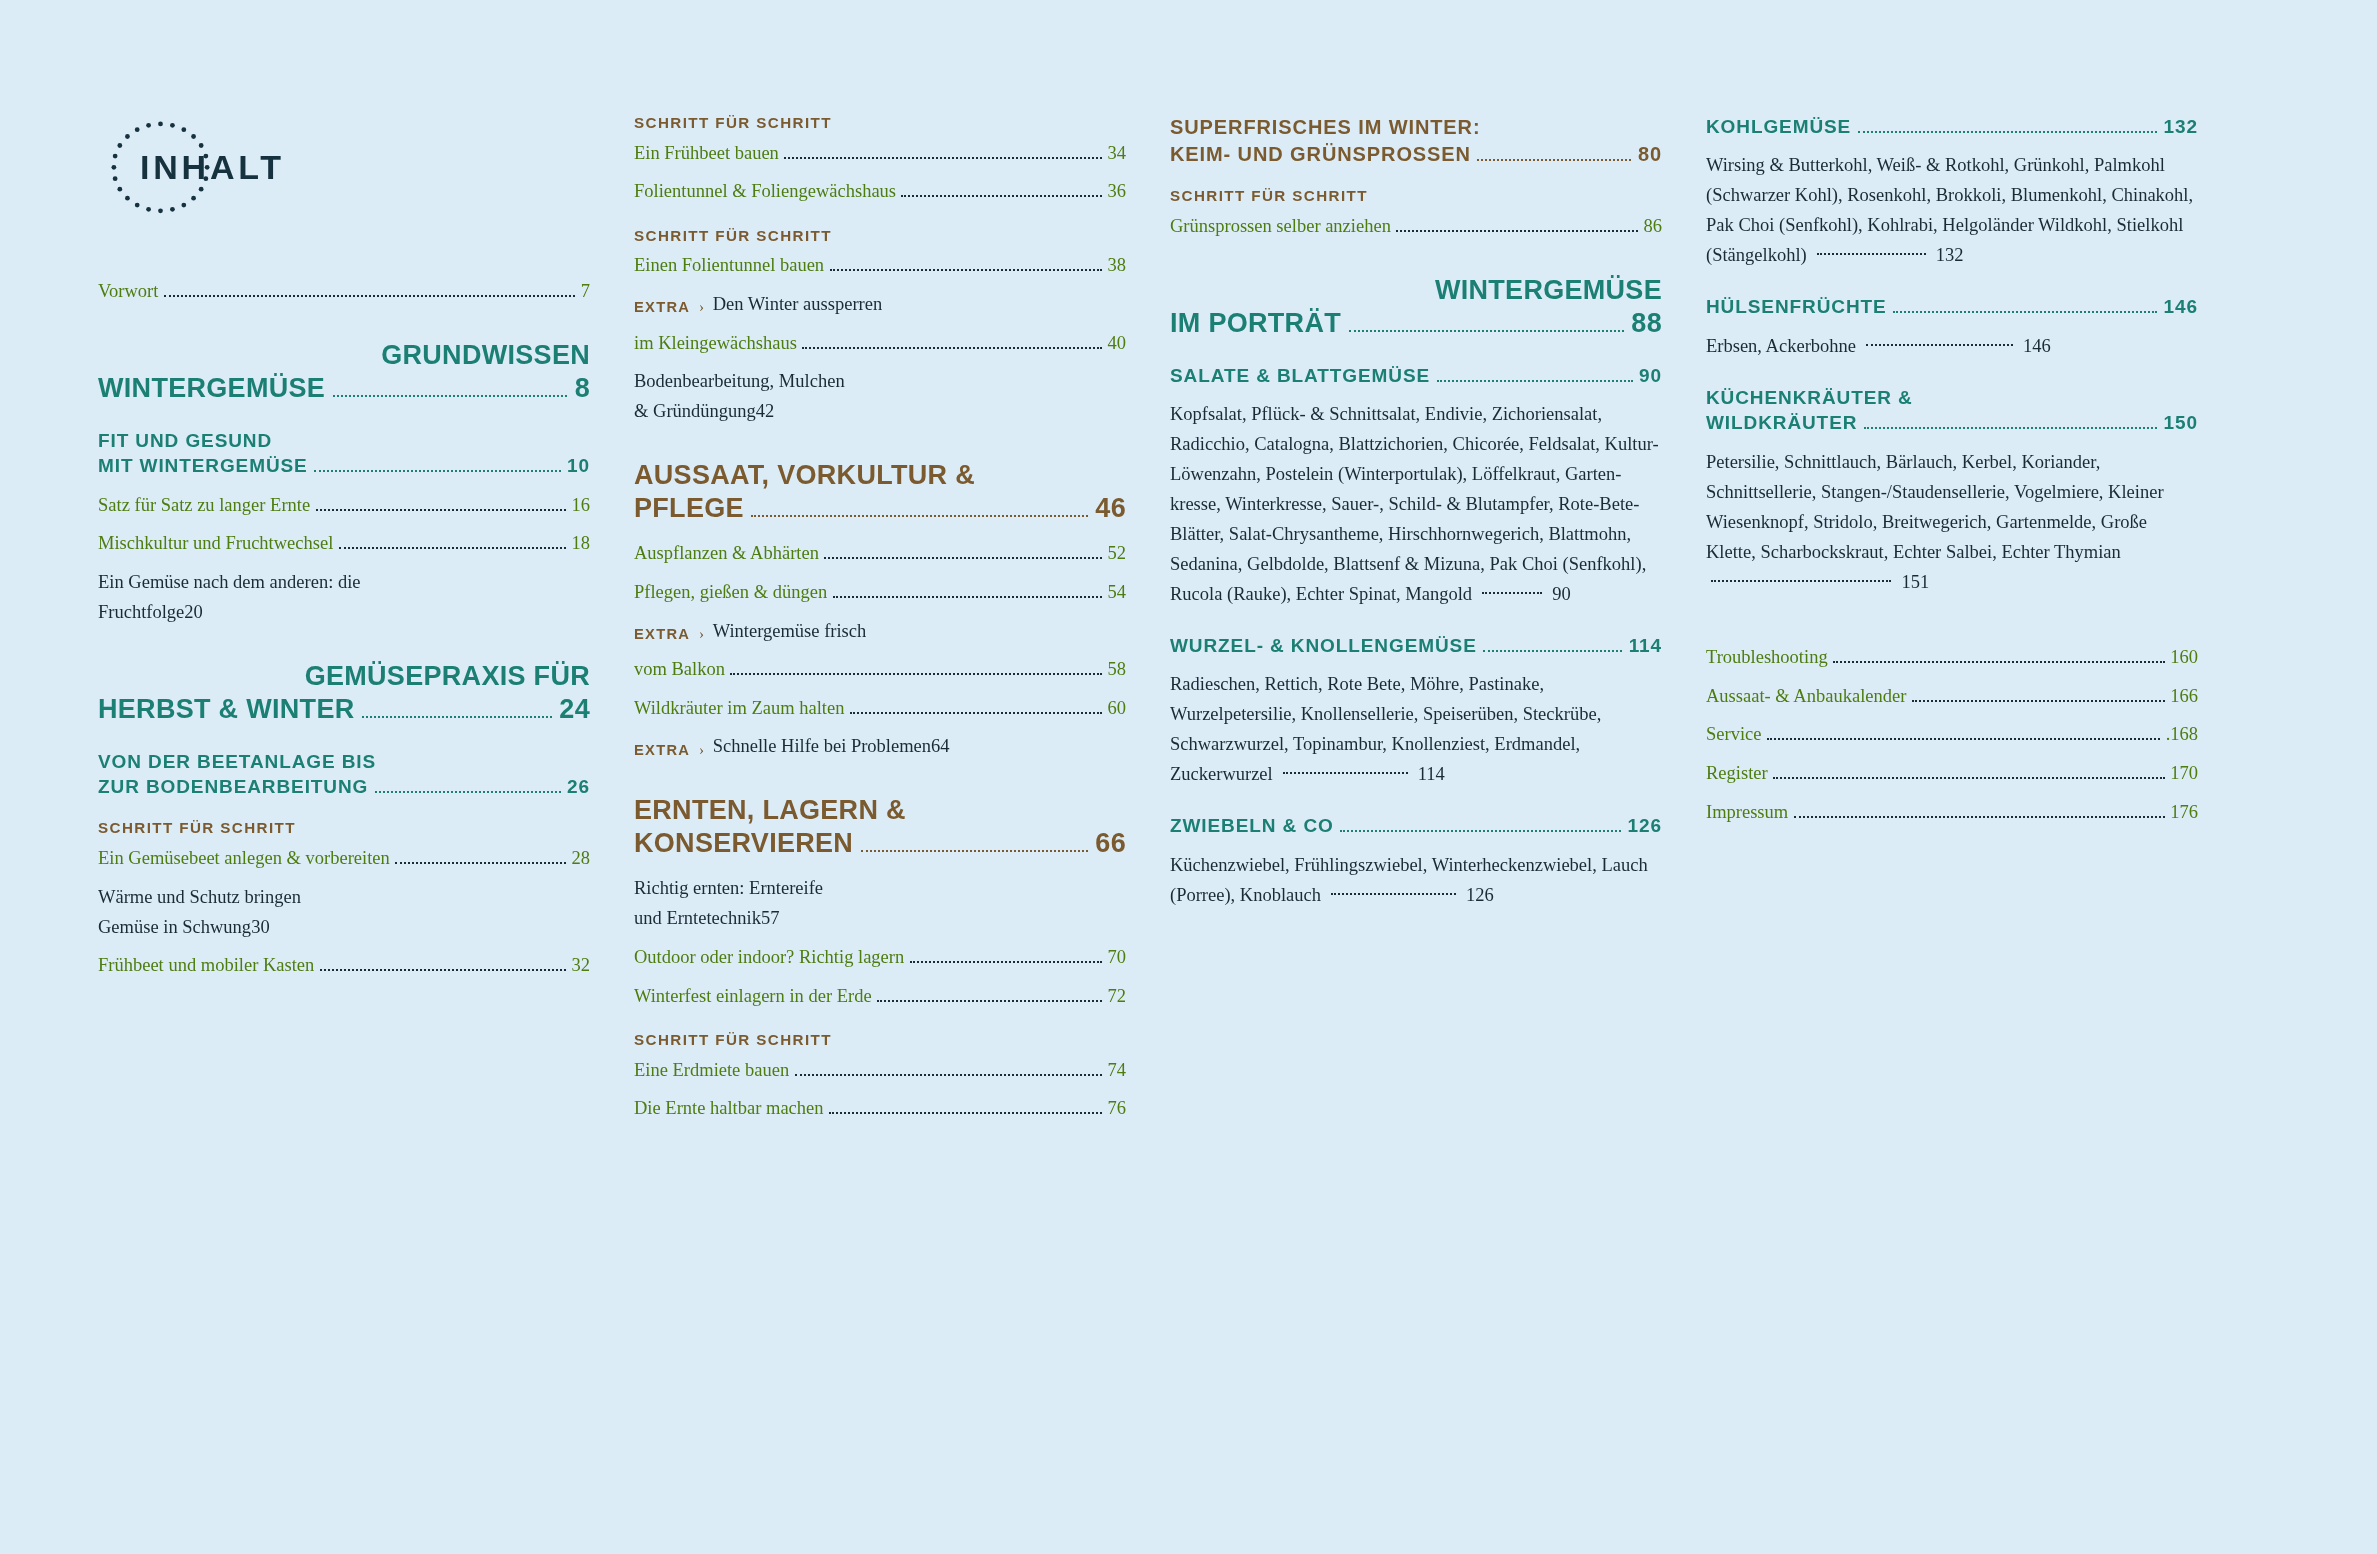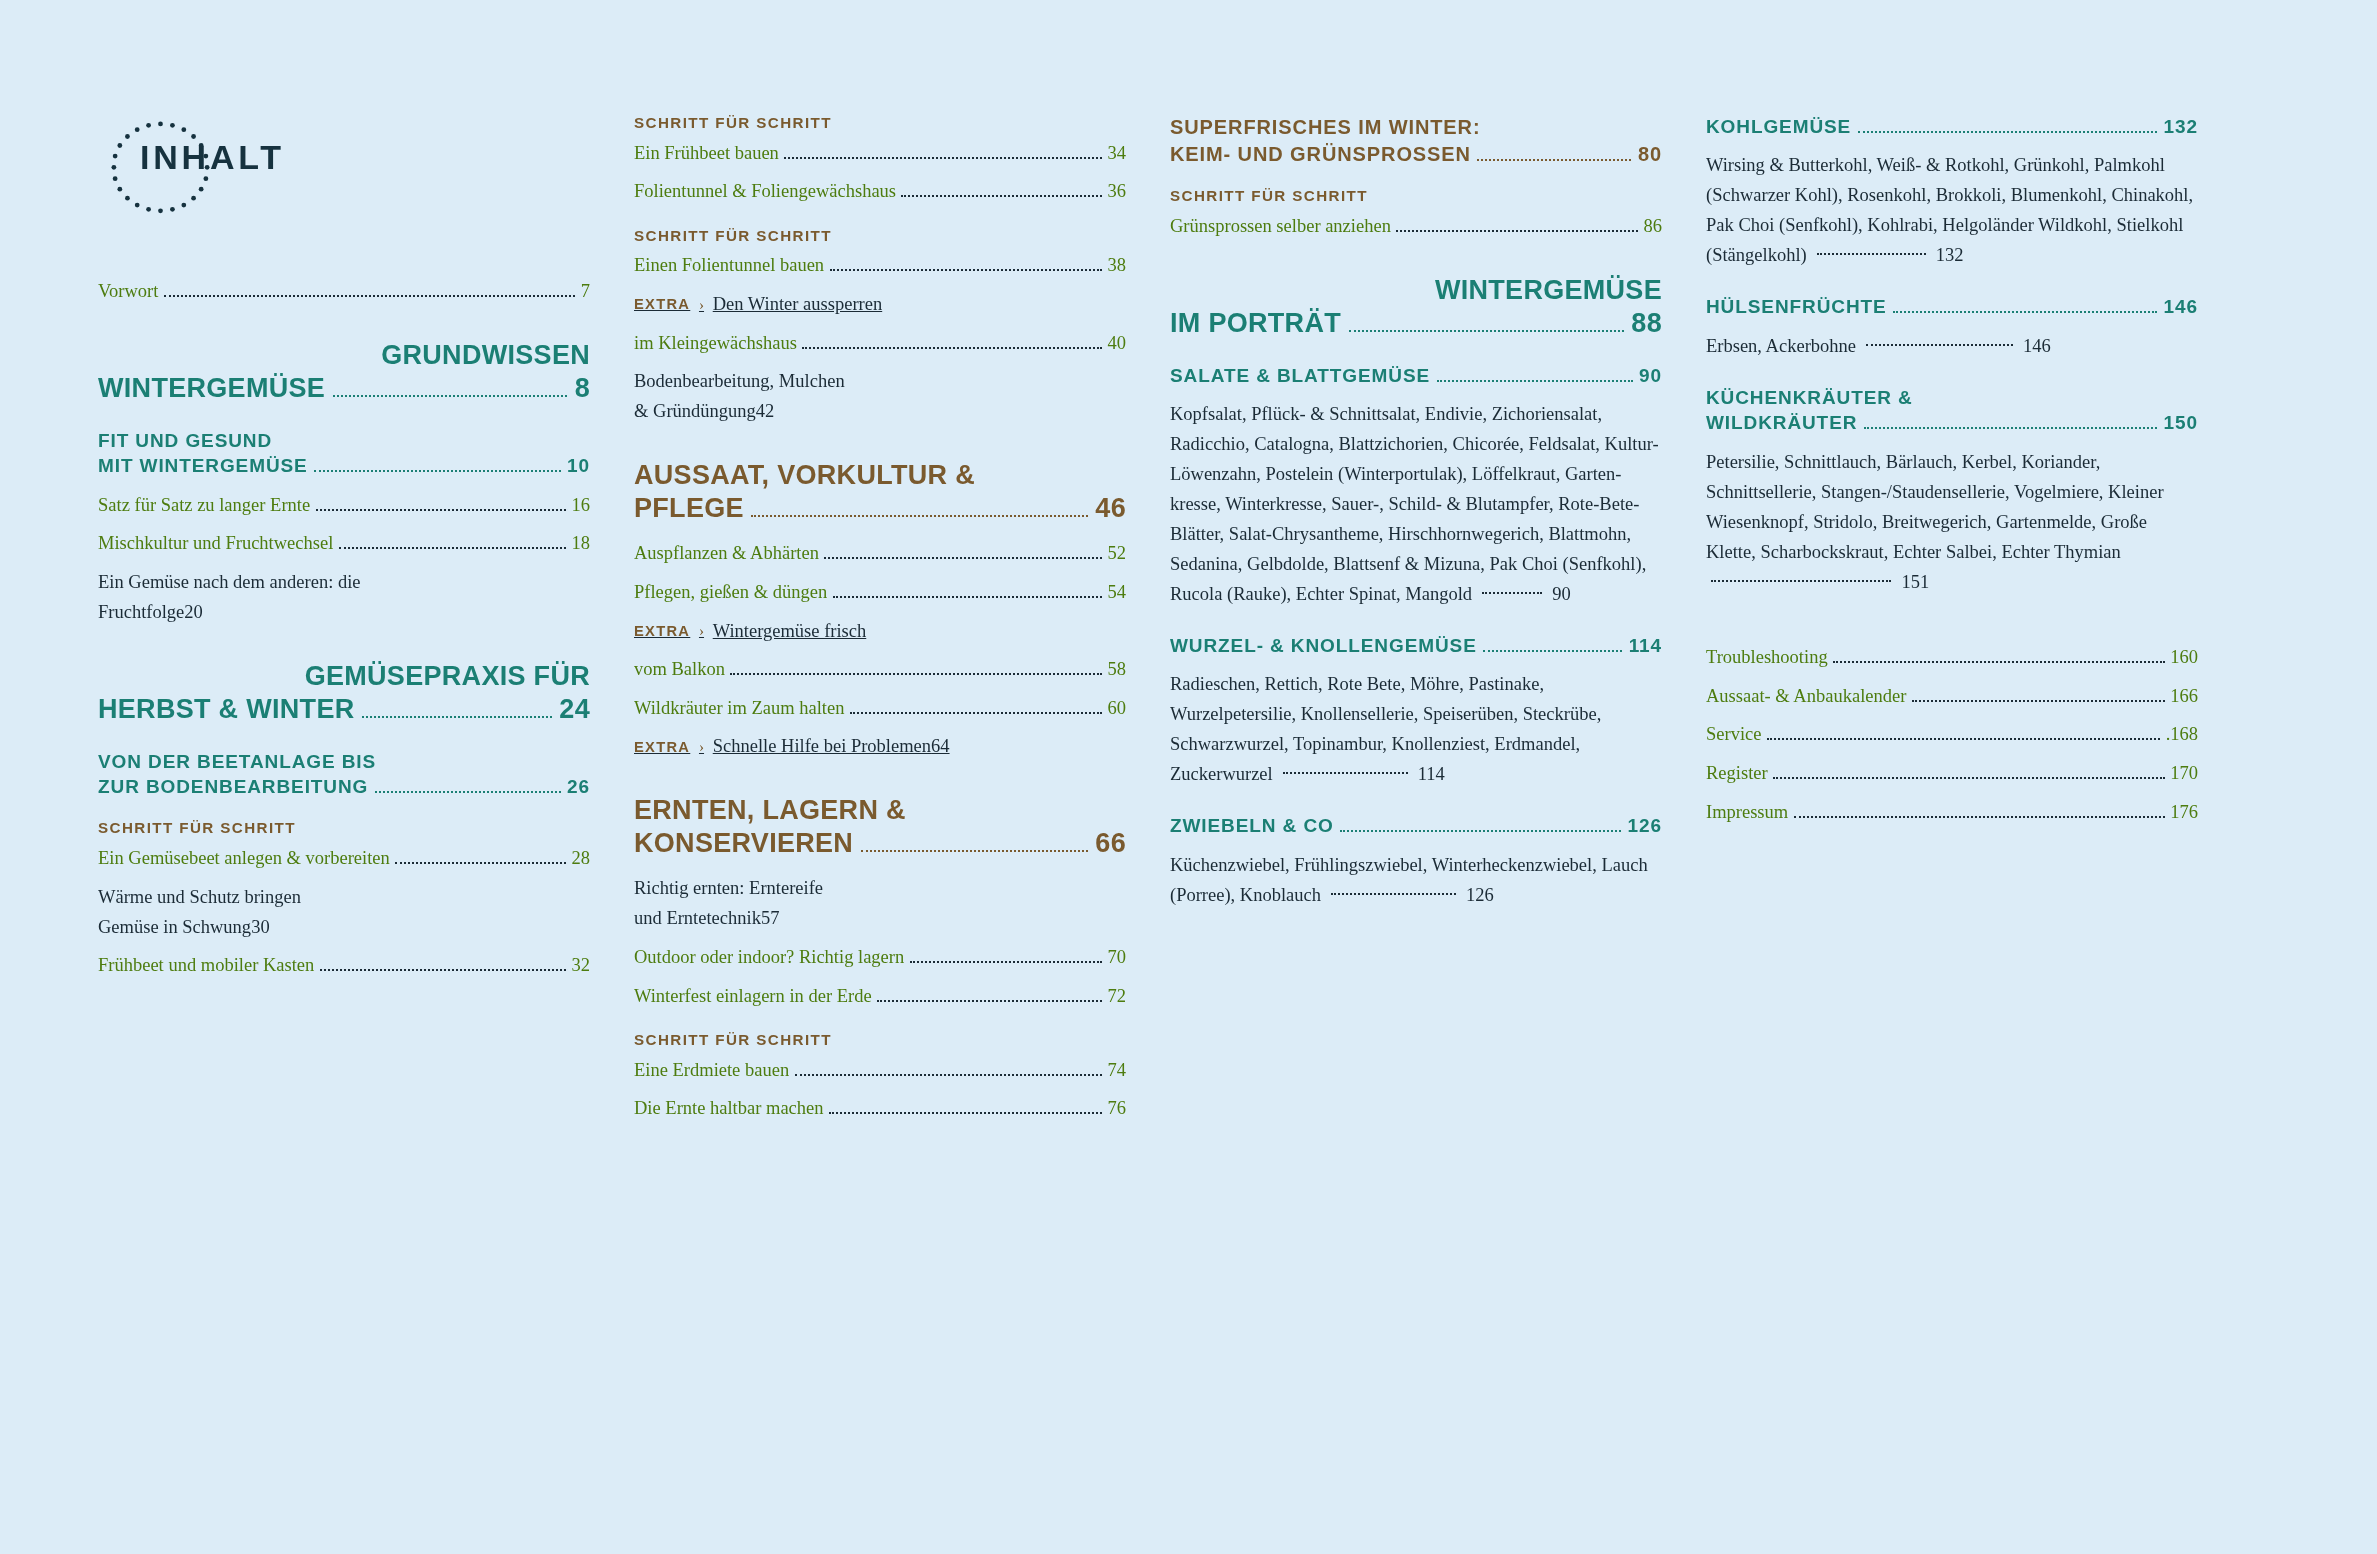--- a/index.html
+++ b/index.html
@@ -42,21 +42,21 @@
   .inhalt-dots {
     position: absolute;
     left: 11px;
     top: 5.4px;
     width: 103px;
     height: 103px;
   }
   .inhalt-title {
     position: absolute;
     left: 42px;
-    top: 24px;
+    top: 34px;
     font-family: "Liberation Sans", sans-serif;
     font-weight: bold;
     font-size: 34px;
     letter-spacing: 3.8px;
     color: #16323f;
   }
 
   
   .row {
     display: flex;
@@ -136,25 +136,24 @@
     font-family: "Liberation Sans", sans-serif;
     font-weight: bold;
     font-size: 15.2px;
     letter-spacing: 1.4px;
     color: #7a5a2e;
     margin: 19.6px 0 7.6px 0;
   }
 
   .extra-row {
     display: flex;
-    align-items: center;
+    align-items: flex-end;
     font-size: 18.5px;
     line-height: 1.62;
     margin-bottom: 8.7px;
-    text-decoration: underline;
   }
   .extra-tag {
     font-family: "Liberation Sans", sans-serif;
     font-weight: bold;
     font-size: 14.7px;
     letter-spacing: 1.3px;
     color: #7a5a2e;
     margin-right: 8.7px;
     white-space: nowrap;
   }

